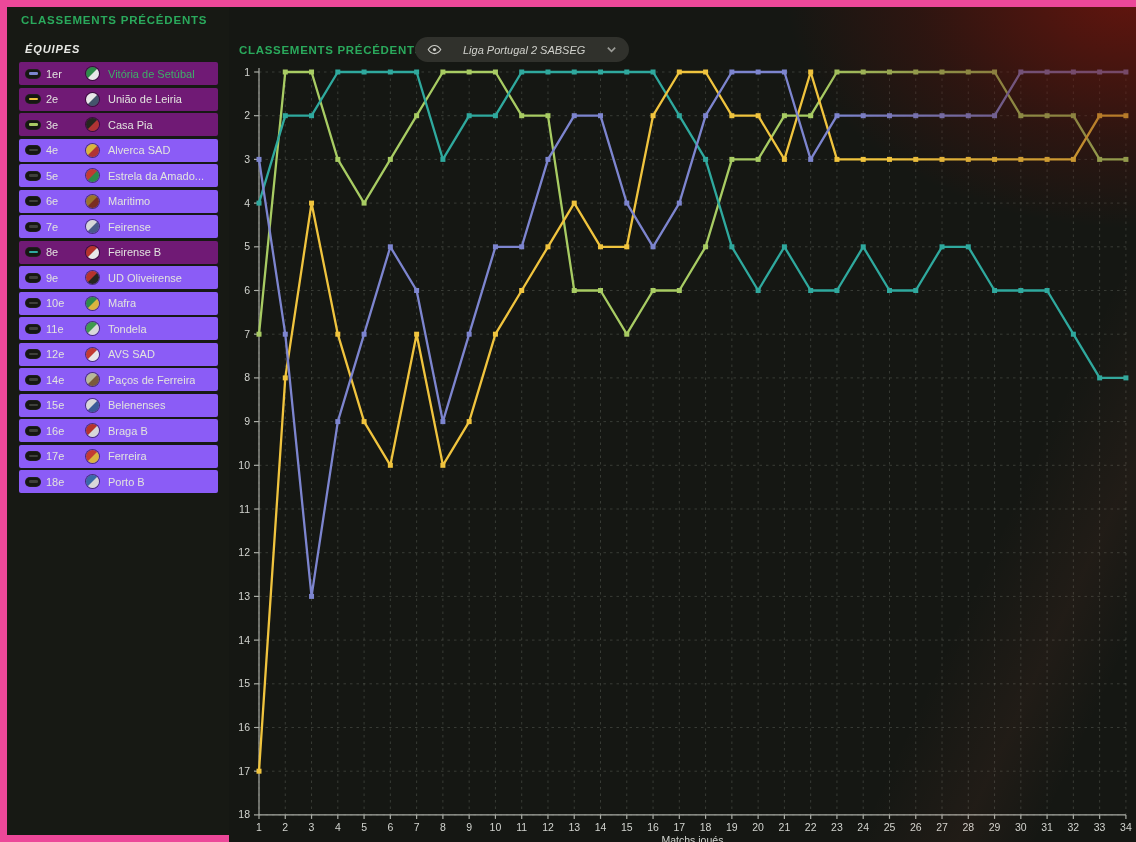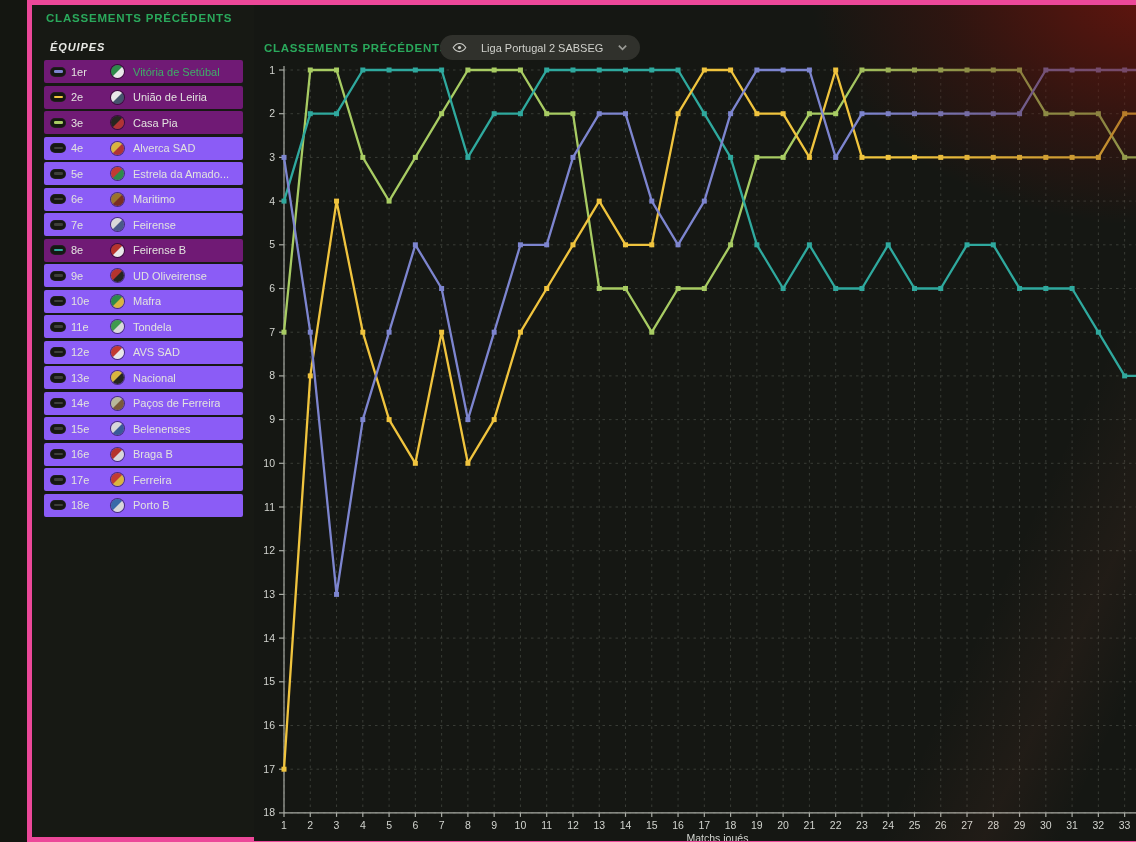--- a/index.html
+++ b/index.html
@@ -4,23 +4,22 @@
 <style>
   * { margin:0; padding:0; box-sizing:border-box; }
   html,body { width:1136px; height:842px; overflow:hidden; }
   body {
     font-family:"Liberation Sans", sans-serif;
     background:#141611;
     position:relative;
   }
   .window {
     position:absolute; inset:0;
-    border:5px solid #ec4899;
+    border:7px solid #ec4899;
     background:#171914;
-    margin-left:27px;
   }
   .main-title {
     position:absolute; top:7px; left:14px;
     font-size:11.5px; font-weight:bold; letter-spacing:.8px;
     color:#2aa95c; text-transform:uppercase;
   }
   
   .sidebar-header {
     position:absolute; top:36px; left:18px;
     font-size:11px; font-weight:bold; letter-spacing:.9px;
@@ -60,22 +59,22 @@
       linear-gradient(115deg, rgba(255,255,255,0) 78%, rgba(255,120,90,.05) 86%, rgba(255,255,255,0) 92%),
       radial-gradient(480px 330px at 99% -2%, rgba(126,20,12,.75), rgba(90,18,12,.35) 45%, rgba(0,0,0,0) 72%);
   }
   .chart-header-title {
     position:absolute; top:37px; left:10px;
     font-size:11.5px; font-weight:bold; letter-spacing:.7px;
     color:#2aa95c; text-transform:uppercase; z-index:2;
   }
   .league-dropdown {
     position:absolute; top:30px; left:186px; height:25px; z-index:2;
-    display:flex; align-items:center; gap:14px; padding:0 12px;
-    background:#30312c; border:none; border-radius:13px; cursor:pointer;
+    display:flex; align-items:center; gap:21px; padding:0 12px;
+    background:#30312c; border:none; border-radius:13px; cursor:pointer;font-style:italic;
   }
   .league-dropdown span { font-size:11px; color:#d0d1cc; white-space:nowrap; }
   svg.chart { position:absolute; left:0; top:0; }
 </style>
 </head>
 <body>
 
 <div class="window">
 
   <div class="main-title">CLASSEMENTS PRÉCÉDENTS</div>
@@ -171,28 +170,20 @@
     <span class="badge" style="background: linear-gradient(135deg, rgb(63, 154, 77) 48%, rgb(217, 217, 217) 52%);"></span>
     <span class="team-name">Tondela</span>
   </div>
       <div class="team-row">
     <span class="pos-icon">
           <span class="dash"></span>
         </span>
     <span class="pos-label">12e</span>
     <span class="badge" style="background: linear-gradient(135deg, rgb(194, 59, 50) 48%, rgb(232, 232, 232) 52%);"></span>
     <span class="team-name">AVS SAD</span>
-  </div>
-      <div class="team-row">
-    <span class="pos-icon">
-          <span class="dash"></span>
-        </span>
-    <span class="pos-label">13e</span>
-    <span class="badge" style="background: linear-gradient(135deg, rgb(217, 181, 63) 48%, rgb(38, 38, 31) 52%);"></span>
-    <span class="team-name">Nacional</span>
   </div>
       <div class="team-row">
     <span class="pos-icon">
           <span class="dash"></span>
         </span>
     <span class="pos-label">14e</span>
     <span class="badge" style="background: linear-gradient(135deg, rgb(184, 184, 154) 48%, rgb(122, 90, 58) 52%);"></span>
     <span class="team-name">Paços de Ferreira</span>
   </div>
       <div class="team-row">

